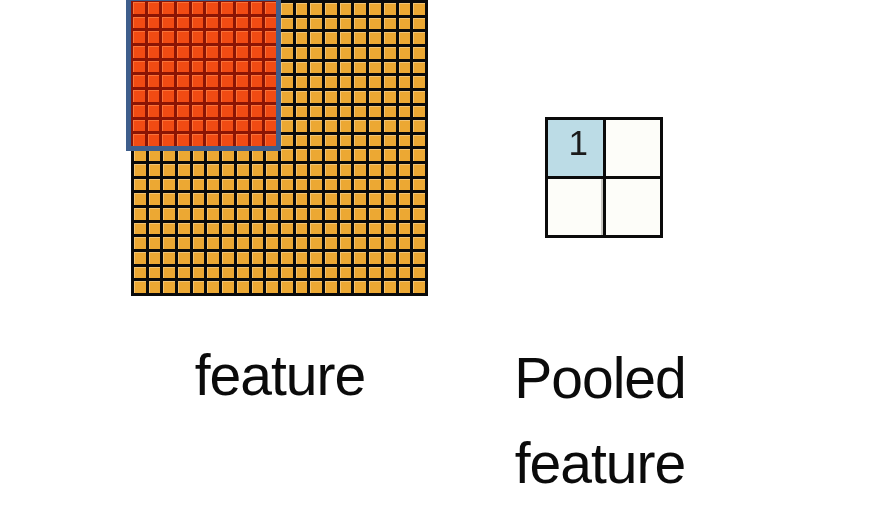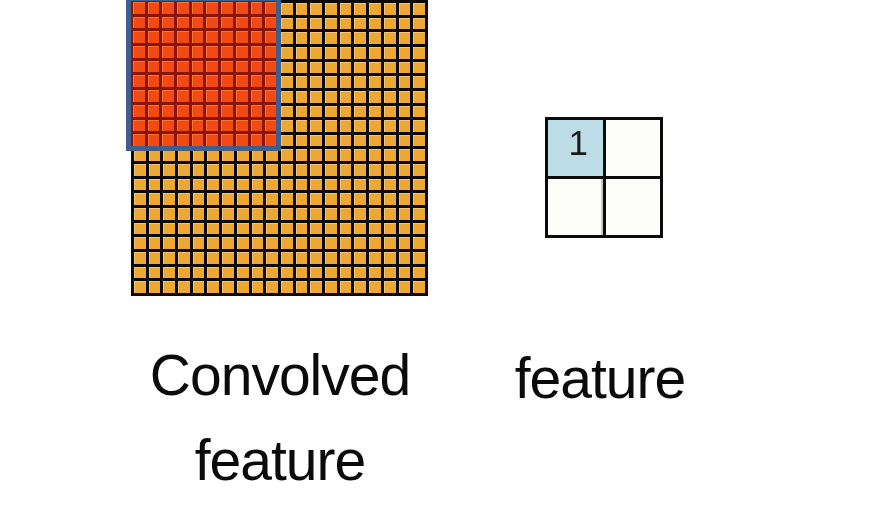--- a/index.html
+++ b/index.html
@@ -630,21 +630,21 @@
   <div id="pooled-grid" style="grid-template-columns: repeat(2, 1fr); grid-template-rows: repeat(2, 1fr);">
       <div class="cell r0c0" style="background: rgb(188, 220, 230);">
         <span>1</span>
       </div>
       <div class="cell r0c1" style="background: rgb(253, 253, 249);"></div>
       <div class="cell r1c0" style="background: rgb(253, 253, 249);"></div>
       <div class="cell r1c1" style="background: rgb(253, 253, 249);"></div>
     </div>
 
   <div id="convolved-label" class="diagram-label">
-    <div>Convolved</div>
     <div>feature</div>
   </div>
 
   <div id="pooled-label" class="diagram-label">
+    <div>Pooled</div>
     <div>feature</div>
   </div>
 
 </div>
 
 </body></html>

